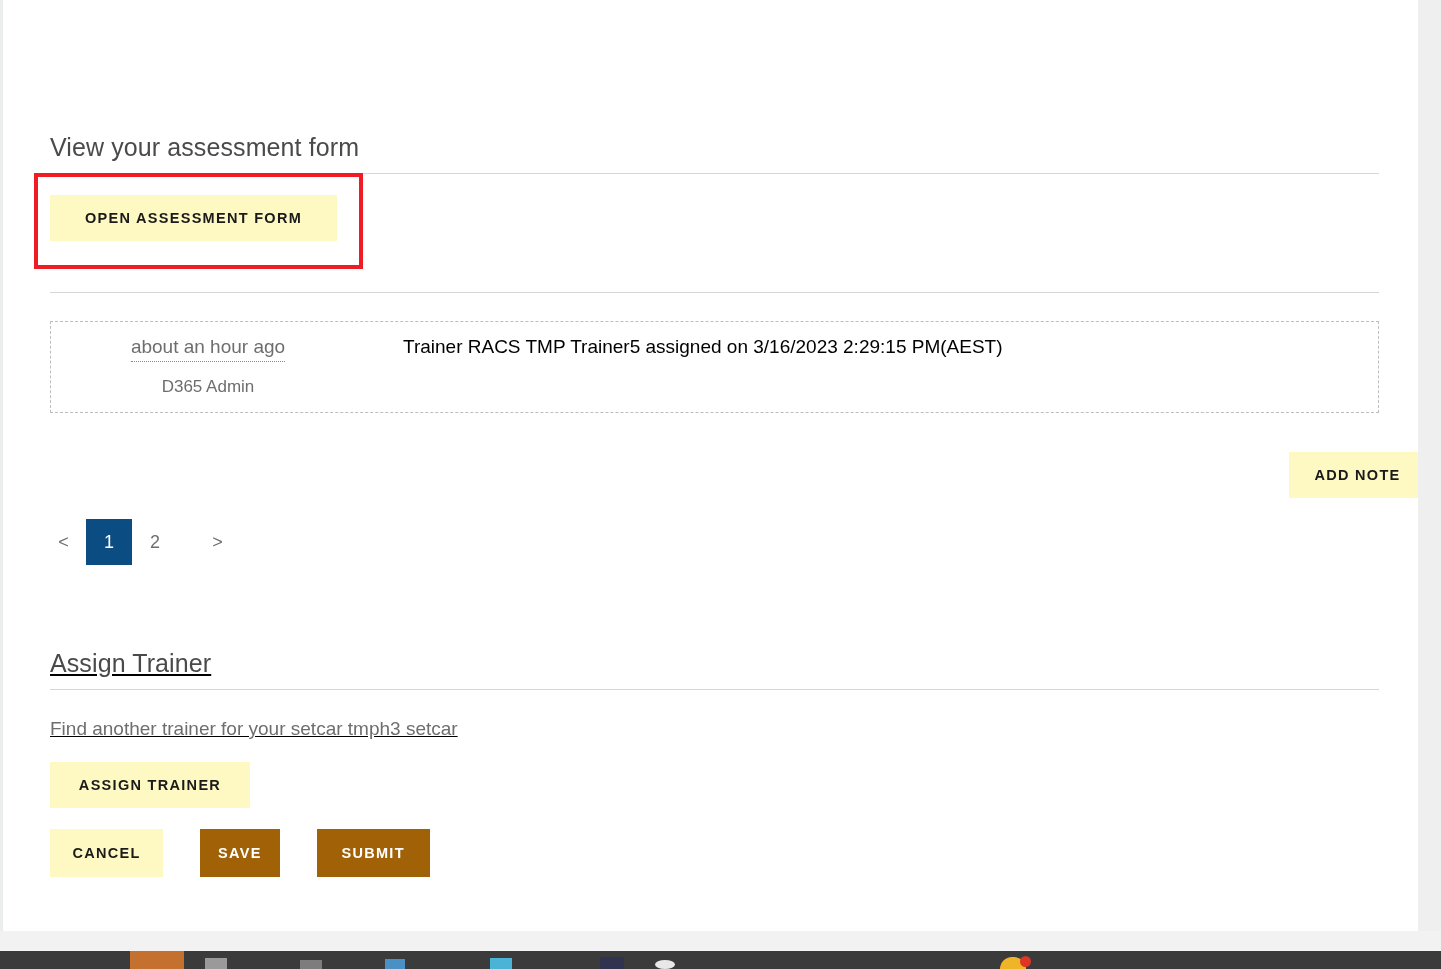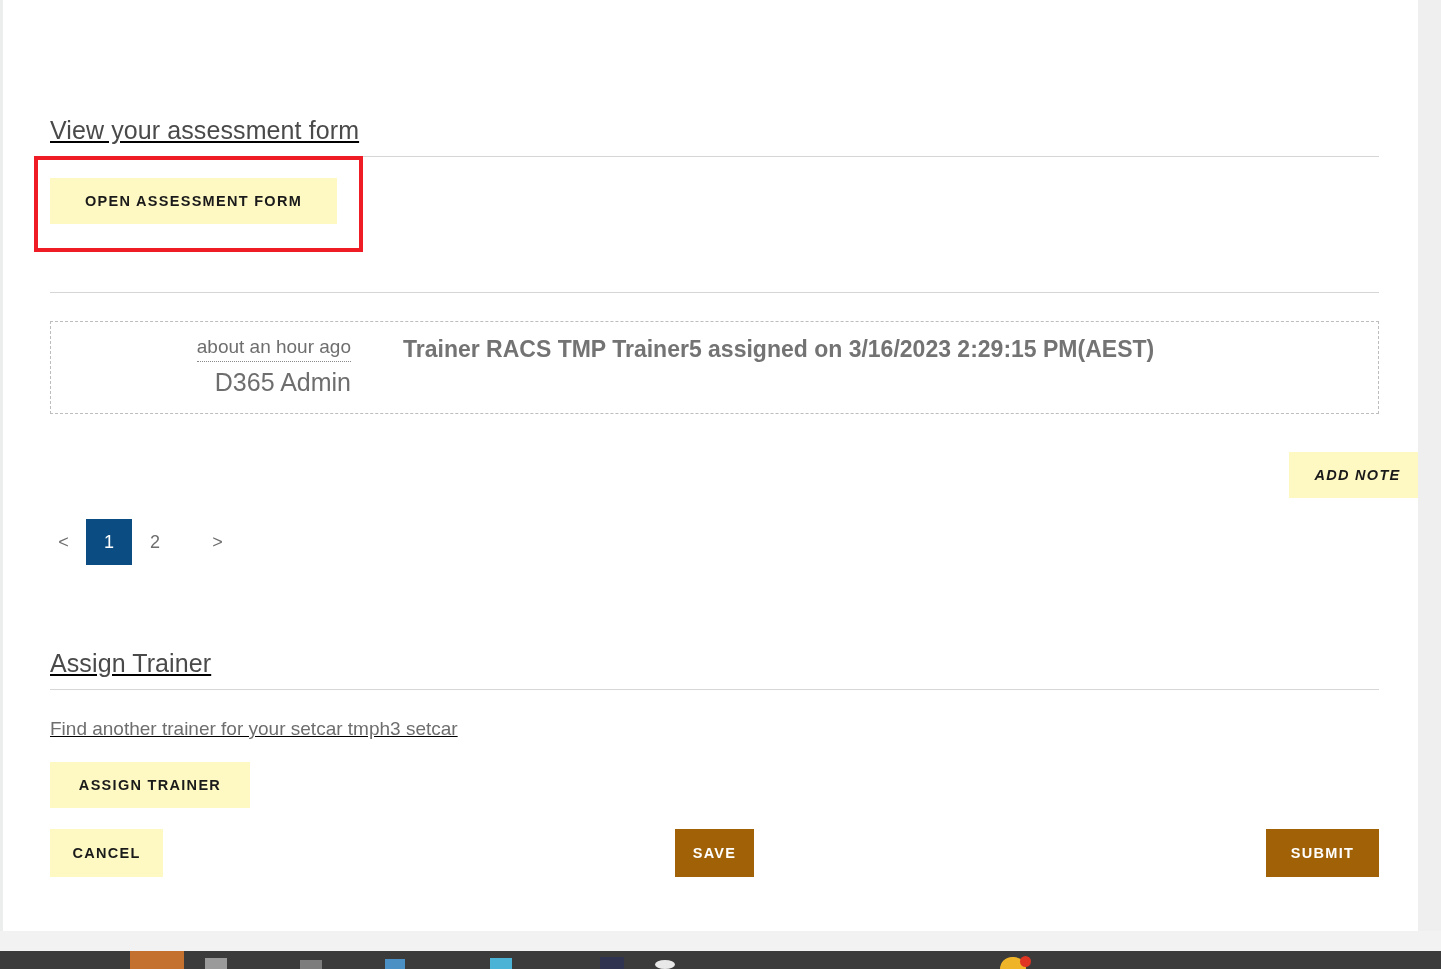--- a/index.html
+++ b/index.html
@@ -73,23 +73,22 @@
     border: 0;
     border-top: 1px solid #d6d6d6;
     margin: 11px 0 0 0;
     width: 1329px;
   }
 
   
   #view-form-section {
     position: absolute;
     left: 0;
-    top: 115px;
-    width: 1329px;
-    text-decoration: underline;
+    top: 132px;
+    width: 1329px;
   }
 
   #highlight-box {
     position: absolute;
     left: -16px;
     top: 41px;
     width: 329px;
     height: 96px;
     border: 4px solid #ef1c26;
     box-sizing: border-box;
@@ -146,58 +145,56 @@
     border: 1px dashed #bdbdbd;
     box-sizing: border-box;
     padding: 11px 14px 13px 14px;
     width: 1329px;
     min-height: 64px;
   }
 
   .note-meta {
     width: 292px;
     flex: 0 0 292px;
-    text-align: right;
+    text-align: center;
     padding-right: 6px;
     box-sizing: border-box;
   }
 
   .note-time {
     display: inline-block;
     font-size: 19px;
     color: #6e6e6e;
     line-height: 1.45;
     border-bottom: 1px dotted #8a8a8a;
     text-decoration: none;
     cursor: help;
   }
 
   .note-author {
-    font-size: 25px;
+    font-size: 17px;
     color: #6e6e6e;
     line-height: 1.45;
-    margin-top: 2px;
+    margin-top: 13px;
   }
 
   .note-body {
     flex: 1 1 auto;
     padding-left: 46px;
-    font-size: 23px;
-    color: #737373;
+    font-size: 19px;
+    color: #000000;
     line-height: 1.45;
-    font-weight: bold;
   }
 
   #add-note-button {
     position: absolute;
     right: -47px;
     top: 171px;
     height: 46px;
     min-width: 137px;
-    font-style: italic;
   }
 
   
   #pagination {
     position: absolute;
     left: 0;
     top: 238px;
     display: flex;
     align-items: center;
   }
@@ -248,21 +245,21 @@
     min-width: 200px;
   }
 
   
   #footer-actions {
     position: absolute;
     left: 0;
     top: 829px;
     width: 1329px;
     display: flex;
-    justify-content: space-between;
+    justify-content: flex-start;
     gap: 37px;
     padding-right: 0;
     box-sizing: border-box;
   }
   #footer-actions .btn {
     height: 48px;
   }
   #cancel-button { min-width: 113px; }
   #save-button { min-width: 77px; }
   #submit-button { min-width: 113px; }

